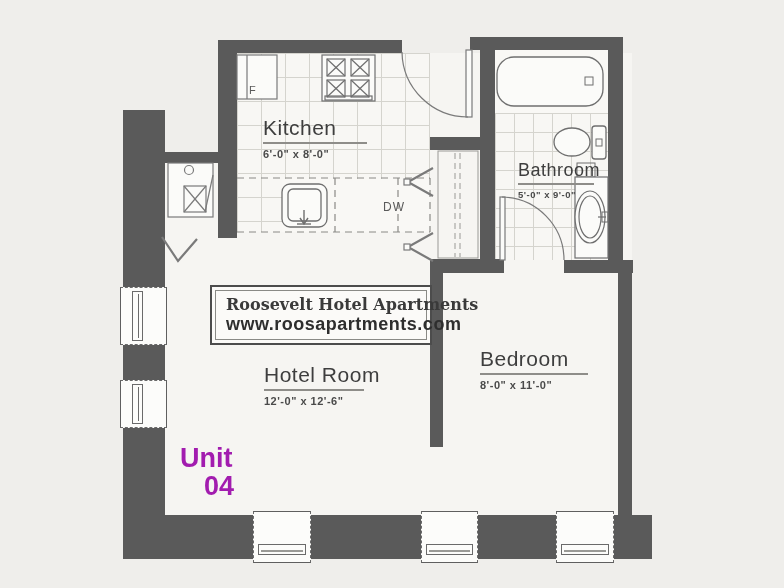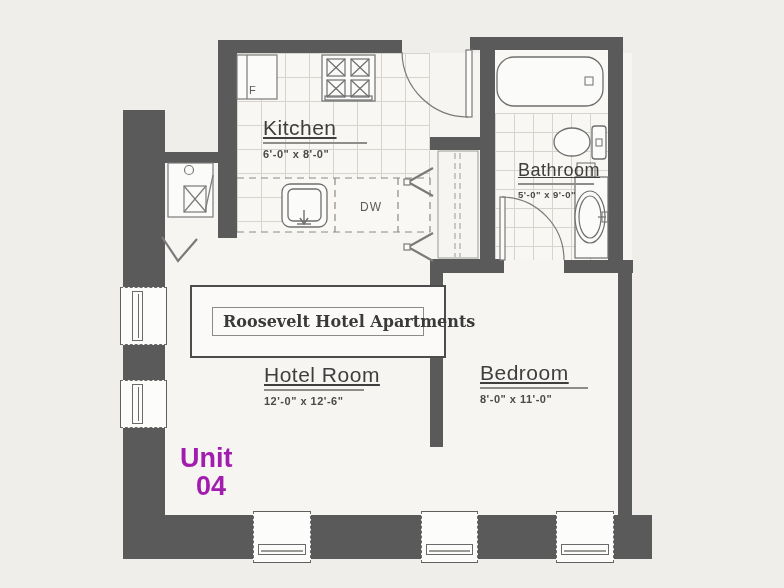--- a/index.html
+++ b/index.html
@@ -15,30 +15,30 @@
   .tiles-b{background-color:#f8f7f4;
     background-image:linear-gradient(#d5d4ce 1px,transparent 1px),
                      linear-gradient(90deg,#d5d4ce 1px,transparent 1px);
     background-size:19px 19px;}
   .win{background:#fcfcfa;border:1px solid #5f5f5f;box-sizing:border-box;}
   .win-inner-v{position:absolute;left:11px;top:3px;bottom:3px;width:9px;border:1px solid #6a6a6a;}
   .win-inner-v:after{content:"";position:absolute;left:50%;top:2px;bottom:2px;width:1px;background:#6a6a6a;}
   .win-inner-h{position:absolute;left:4px;right:4px;top:32px;height:9px;border:1px solid #6a6a6a;}
   .win-inner-h:after{content:"";position:absolute;top:50%;left:2px;right:2px;height:2px;background:#9a9a96;}
   .room-label{color:#3e3e3e;letter-spacing:0.5px;}
-  .room-name{font-size:21px;line-height:1;white-space:nowrap;text-decoration:underline;}
+  .room-name{font-size:21px;line-height:1;white-space:nowrap;}
   .room-rule{height:2px;background:#8e8d89;margin-top:4px;}
   .room-dims{font-size:11px;font-weight:bold;color:#4a4a4a;margin-top:4px;letter-spacing:0.5px;white-space:nowrap;}
   .small-fixture-label{color:#5a5a5a;font-size:12px;letter-spacing:1px;}
-  .banner{background:#fbfaf8;border:2px solid #4c4c4c;padding:20px;}
+  .banner{background:#fbfaf8;border:2px solid #4c4c4c;padding:3px;margin-left:20px;}
   .banner-inner{border:1px solid #8a8a86;padding:4px 10px;text-align:center;}
   .banner-line1{font-family:"DejaVu Serif","Liberation Serif",serif;font-weight:bold;font-size:16px;color:#3a3a3a;white-space:nowrap;}
   .banner-line2{font-family:"Liberation Sans",sans-serif;font-weight:bold;font-size:18px;color:#2e2e2e;letter-spacing:0.5px;white-space:nowrap;}
   .unit-label{color:#a21caf;font-weight:bold;font-size:27px;line-height:1.05;}
-  .unit-num{margin-left:16px;}
+  .unit-num{margin-left:24px;}
   svg{position:absolute;left:0;top:0;}
 </style>
 </head>
 <body>
 
 <div class="canvas">
 
   <div class="abs floor" style="left:237px;top:53px;width:395px;height:462px;"></div>
   <div class="abs floor" style="left:165px;top:163px;width:72px;height:352px;"></div>
 
@@ -174,50 +174,51 @@
     </g>
     <g fill="#fbfbf9" stroke="#6f6f6f" stroke-width="1.2">
       <rect x="575" y="177" width="33" height="81"></rect>
       <ellipse cx="590" cy="217" rx="15" ry="26"></ellipse>
       <ellipse cx="590" cy="217" rx="11" ry="21" fill="none"></ellipse>
       <line x1="598" y1="217" x2="606" y2="217"></line>
       <rect x="602" y="212" width="6" height="10" fill="none" stroke-width="1"></rect>
     </g>
   </svg>
 
-  <span class="abs small-fixture-label" style="left:360px;top:200px;">DW</span>
+  <span class="abs small-fixture-label" style="left:383px;top:200px;">DW</span>
   <span class="abs small-fixture-label" style="left:249px;top:84px;font-size:11px;">F</span>
 
   <div class="abs room-label" style="left:263px;top:117px;">
     <div class="room-name">Kitchen</div>
     <div class="room-rule" style="width:104px;"></div>
     <div class="room-dims">6'-0" x 8'-0"</div>
   </div>
 
   <div class="abs room-label" style="left:518px;top:161px;">
     <div class="room-name" style="font-size:18px;">Bathroom</div>
     <div class="room-rule" style="width:76px;"></div>
     <div class="room-dims" style="font-size:9.5px;">5'-0" x 9'-0"</div>
   </div>
 
   <div class="abs room-label" style="left:264px;top:364px;">
     <div class="room-name">Hotel Room</div>
     <div class="room-rule" style="width:100px;"></div>
     <div class="room-dims">12'-0" x 12'-6"</div>
   </div>
 
-  <div class="abs room-label" style="left:480px;top:362px;">
+  <div class="abs room-label" style="left:480px;top:348px;">
     <div class="room-name">Bedroom</div>
     <div class="room-rule" style="width:108px;"></div>
     <div class="room-dims">8'-0" x 11'-0"</div>
   </div>
 
   <div class="abs banner" style="left:190px;top:285px;width:212px;">
     <div class="banner-inner">
       <div class="banner-line1">Roosevelt Hotel Apartments</div>
+      <div class="banner-line2">www.roosapartments.com</div>
     </div>
   </div>
 
   <div class="abs unit-label" style="left:180px;top:444px;">
     <div>Unit</div>
     <div class="unit-num">04</div>
   </div>
 
 </div>
 

